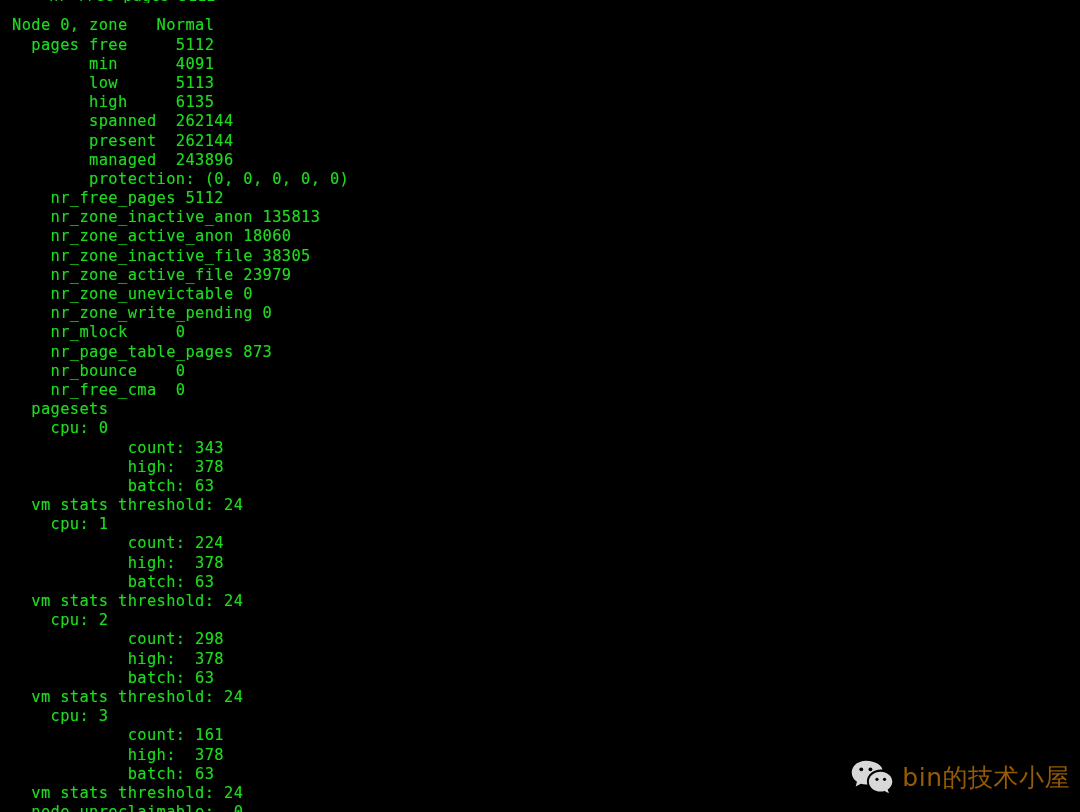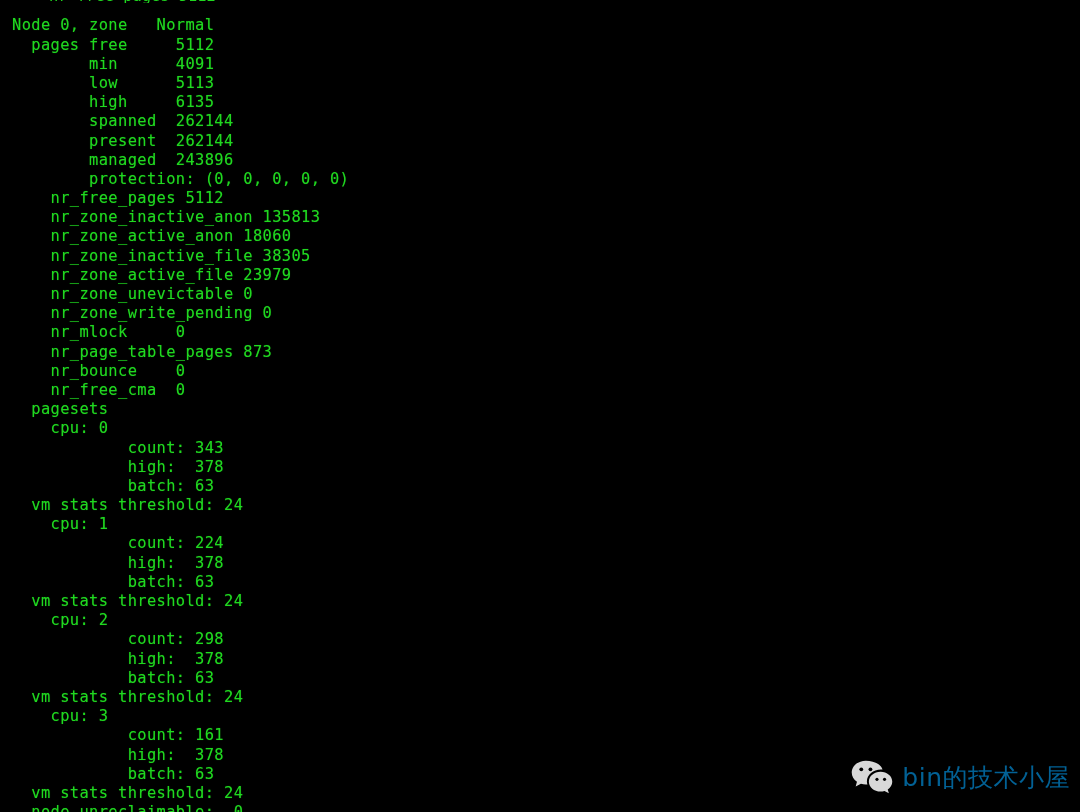--- a/index.html
+++ b/index.html
@@ -97,16 +97,16 @@
     <svg class="wm-logo" viewBox="0 0 64 52" aria-hidden="true">
 
       <path fill="#e9e9e9" d="M22.5 1C10.6 1 1 9.2 1 19.3c0 5.7 3.1 10.8 8 14.1l-2 7.3 8.1-4.3c2.3.7 4.8 1.1 7.4 1.1.9 0 1.7 0 2.5-.1-.5-1.5-.8-3.1-.8-4.7 0-10 9.6-18.1 21.5-18.1.8 0 1.6 0 2.4.1C46.3 6.9 35.5 1 22.5 1z"></path>
       <circle cx="15.6" cy="14.3" r="2.9" fill="#000000"></circle>
       <circle cx="29.6" cy="14.3" r="2.9" fill="#000000"></circle>
 
       <path fill="#e9e9e9" d="M63 33.2c0-8.3-8-15.1-17.9-15.1s-17.9 6.8-17.9 15.1c0 8.3 8 15.1 17.9 15.1 2.1 0 4.1-.3 6-.9l6.7 3.6-1.7-6c4.2-2.8 6.9-7.1 6.9-11.8z"></path>
       <circle cx="39.6" cy="29.6" r="2.4" fill="#000000"></circle>
       <circle cx="51.2" cy="29.6" r="2.4" fill="#000000"></circle>
     </svg>
-    <span class="wm-text" style="color: #0369a1;">bin的技术小屋</span>
+    <span class="wm-text" style="color: #a16207;">bin的技术小屋</span>
   </div>
 
 </div>
 
 </body></html>

